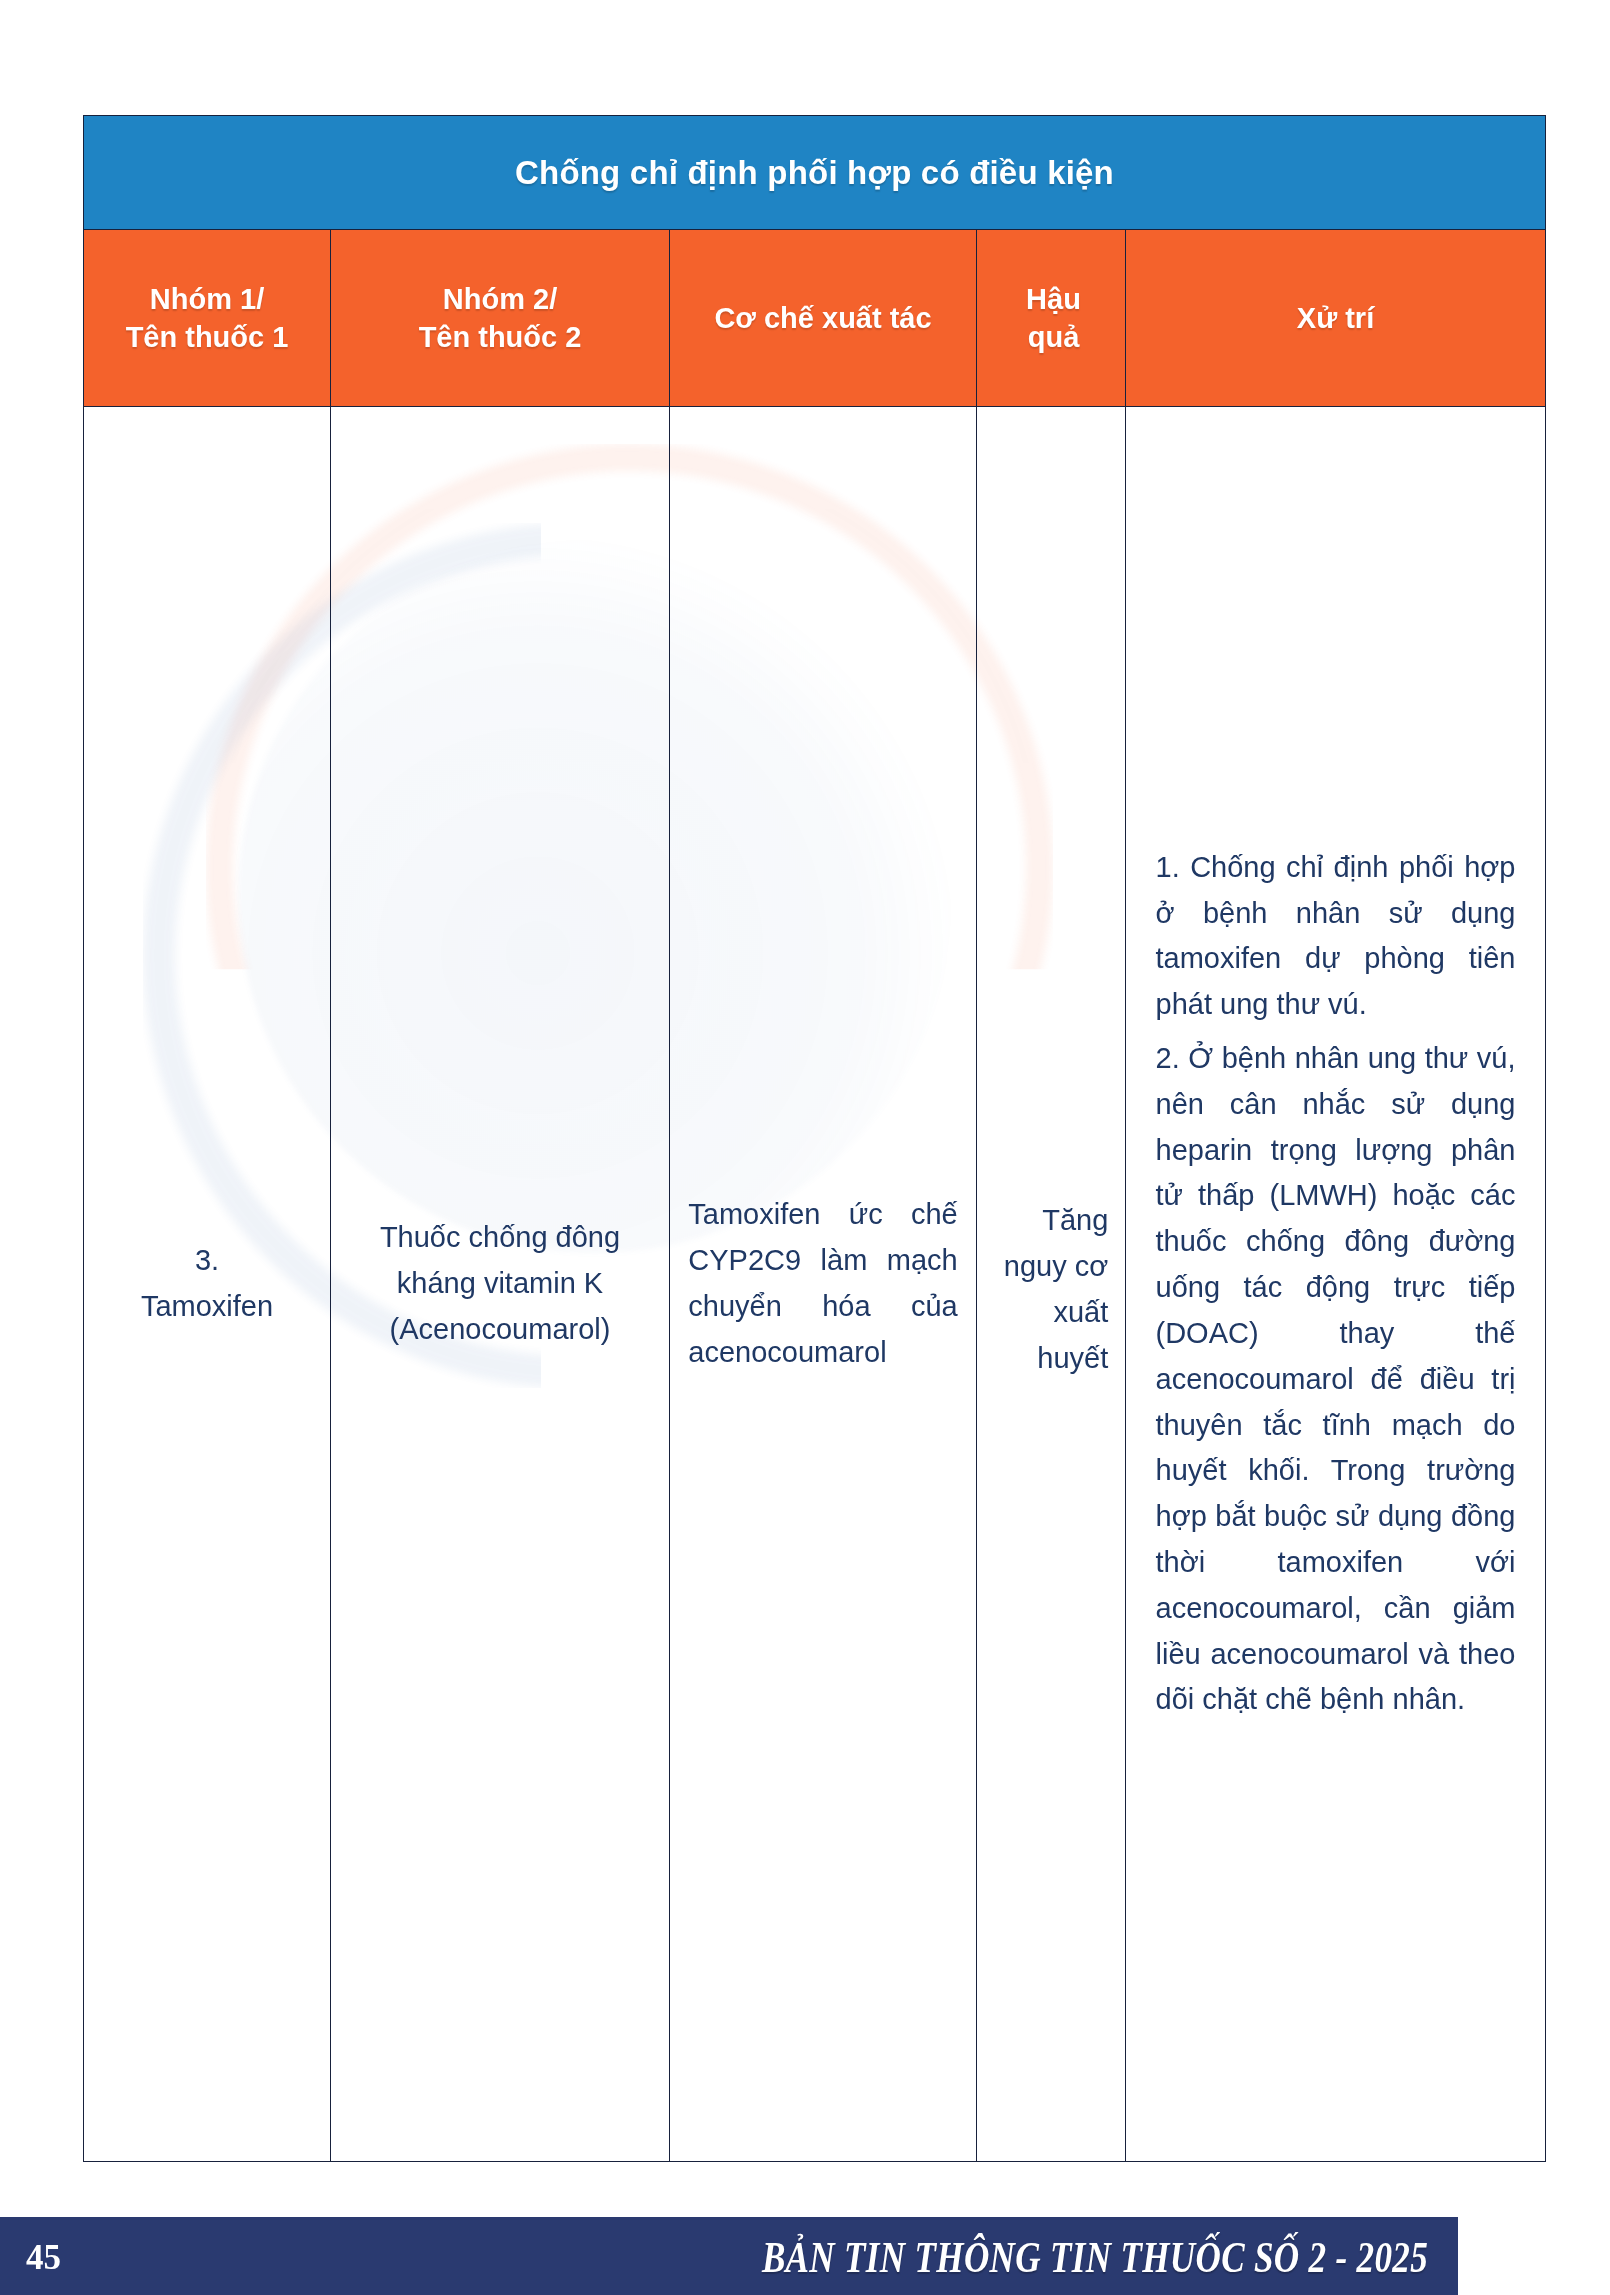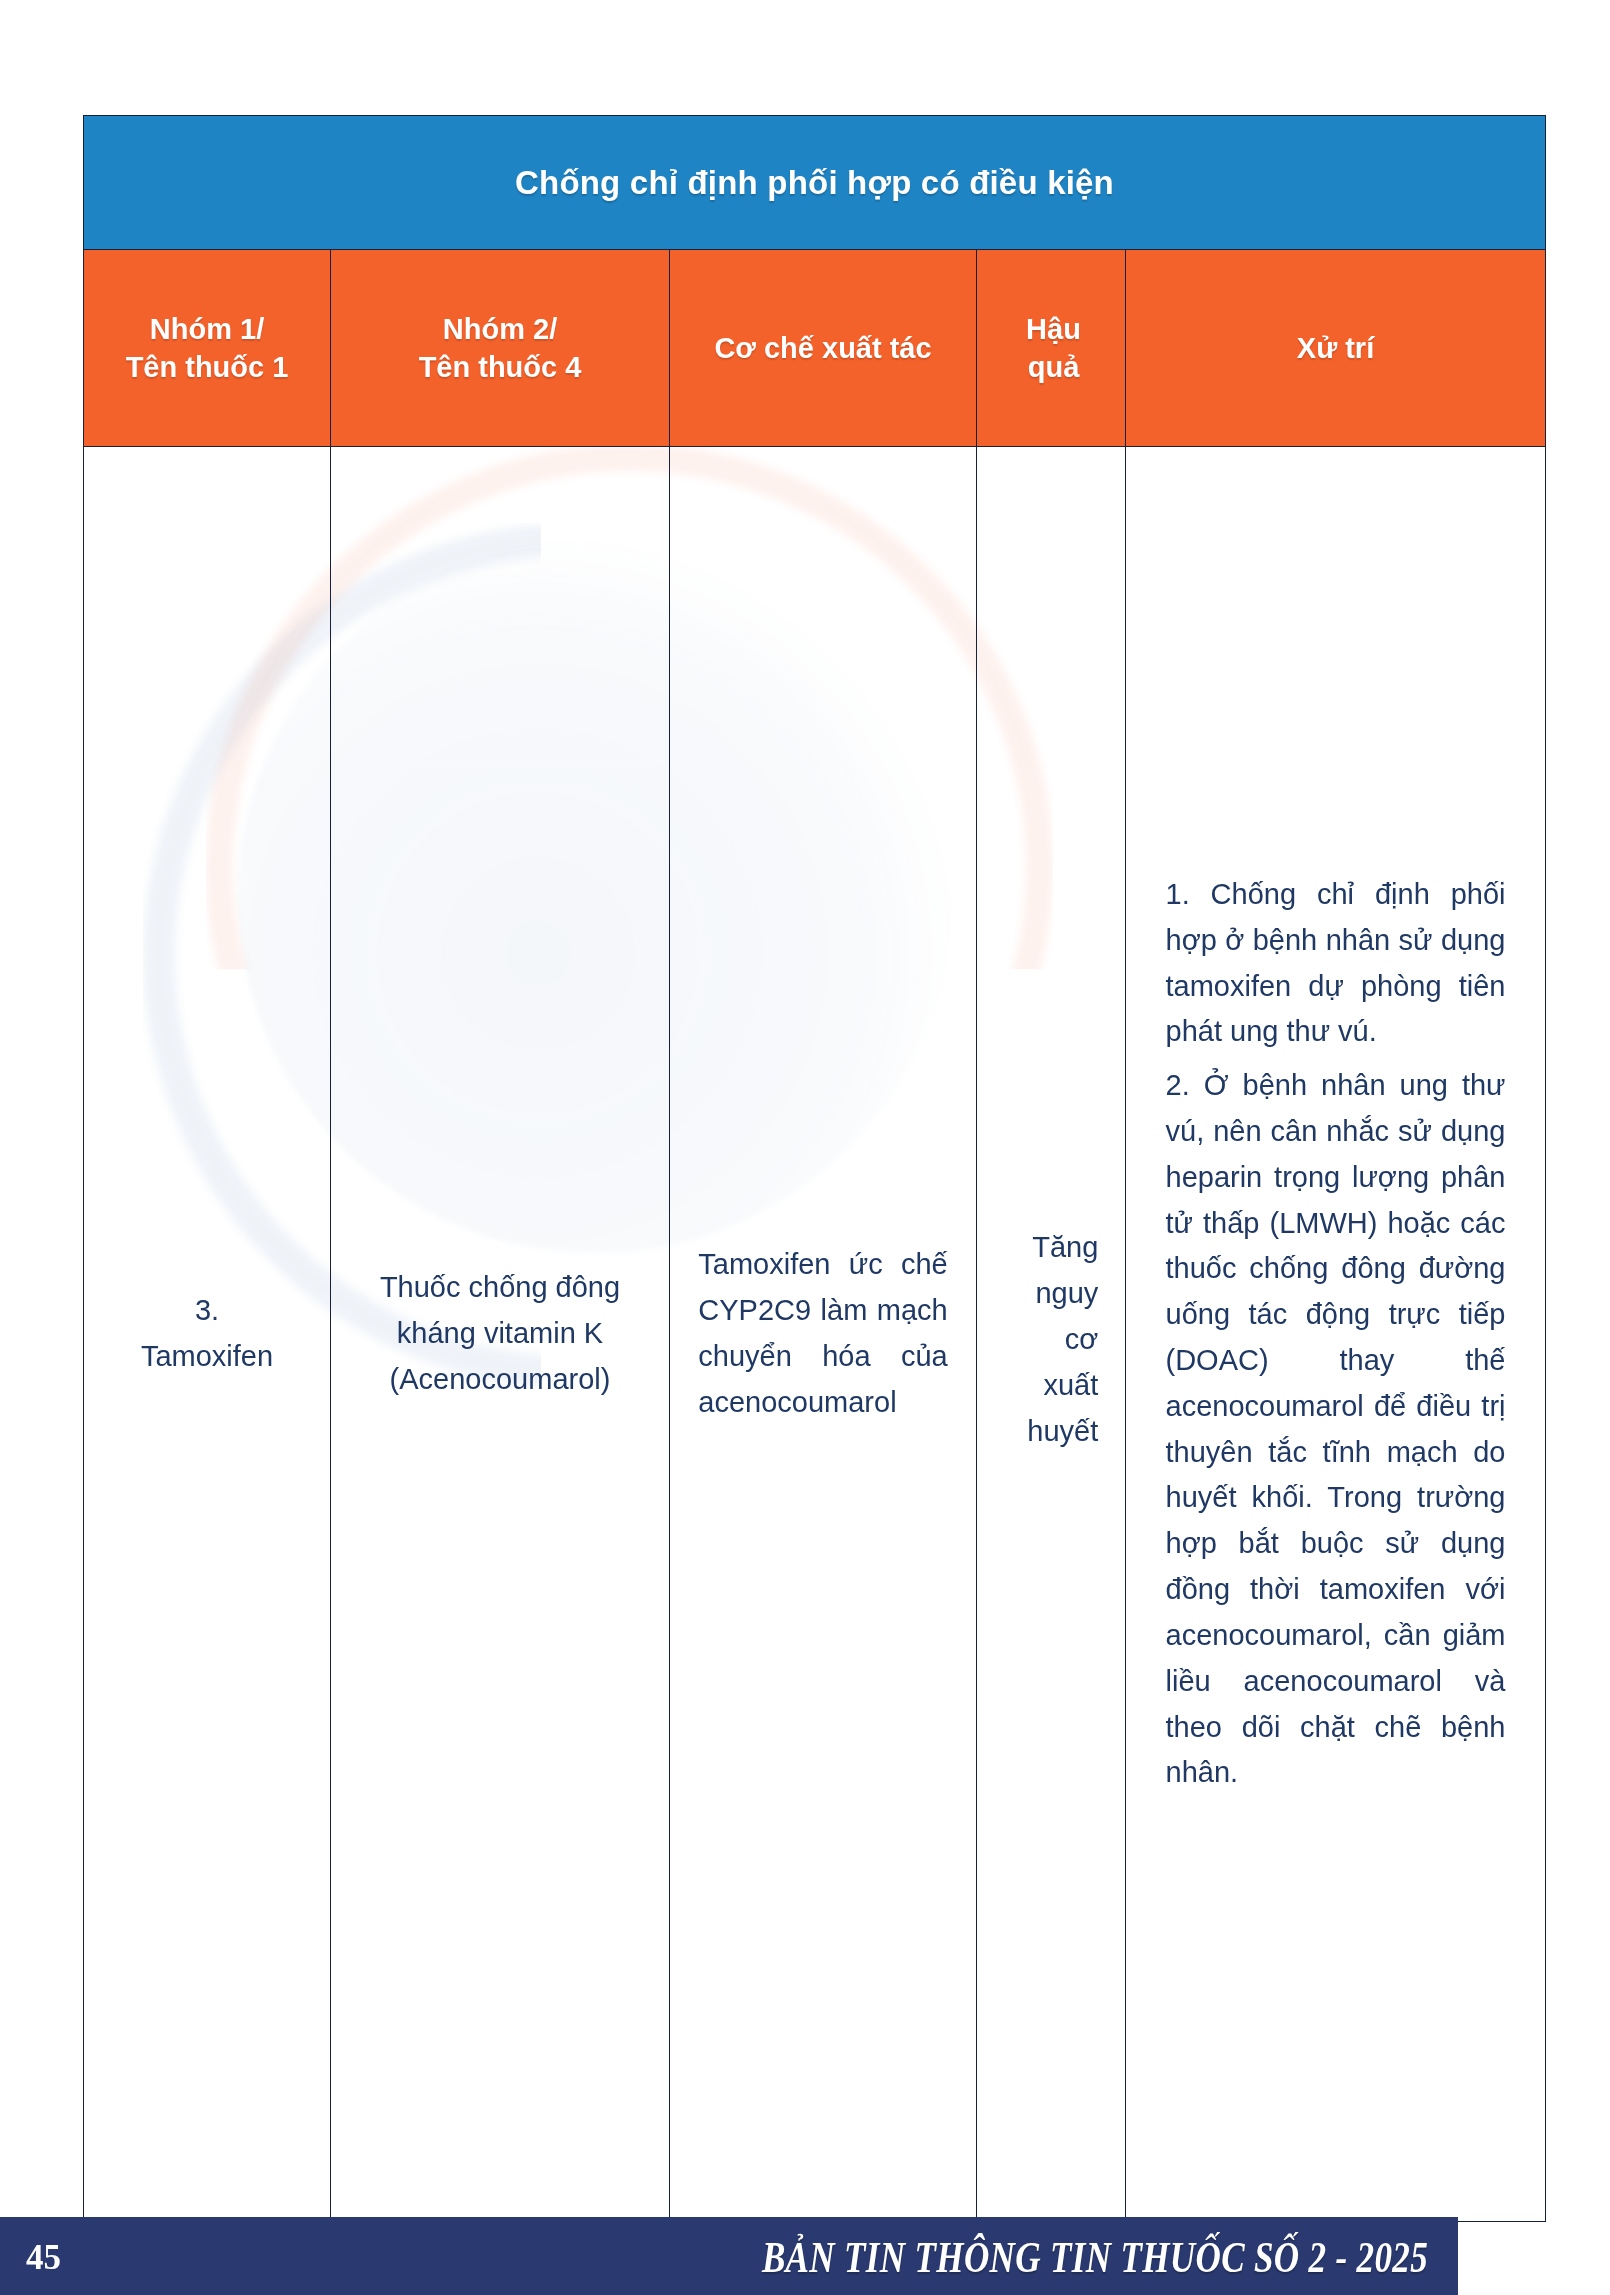--- a/index.html
+++ b/index.html
@@ -66,21 +66,21 @@
     left: 83px;
     top: 115px;
     width: 1463px;
     z-index: 2;
     border-collapse: collapse;
     table-layout: fixed;
   }
   #drug-table td {
     border: 1.6px solid #17213c;
     vertical-align: middle;
-    padding: 14px;
+    padding: 4px;
   }
 
   .title-band {
     background: #1f84c4;
     height: 105px;
     text-align: center;
     color: #ffffff;
     font-size: 33px;
     font-weight: bold;
     letter-spacing: 0.2px;
@@ -194,21 +194,21 @@
   <tr>
     <td class="hdr center">
       <div class="cellpad">
         <div>Nhóm 1/</div>
         <div>Tên thuốc 1</div>
       </div>
     </td>
     <td class="hdr center">
       <div class="cellpad">
         <div>Nhóm 2/</div>
-        <div>Tên thuốc 4</div>
+        <div>Tên thuốc 2</div>
       </div>
     </td>
     <td class="hdr center">
       <div class="cellpad">Cơ chế xuất tác</div>
     </td>
     <td class="hdr left">
       <div class="cellpad">Hậu quả</div>
     </td>
     <td class="hdr center">
       <div class="cellpad">Xử trí</div>

